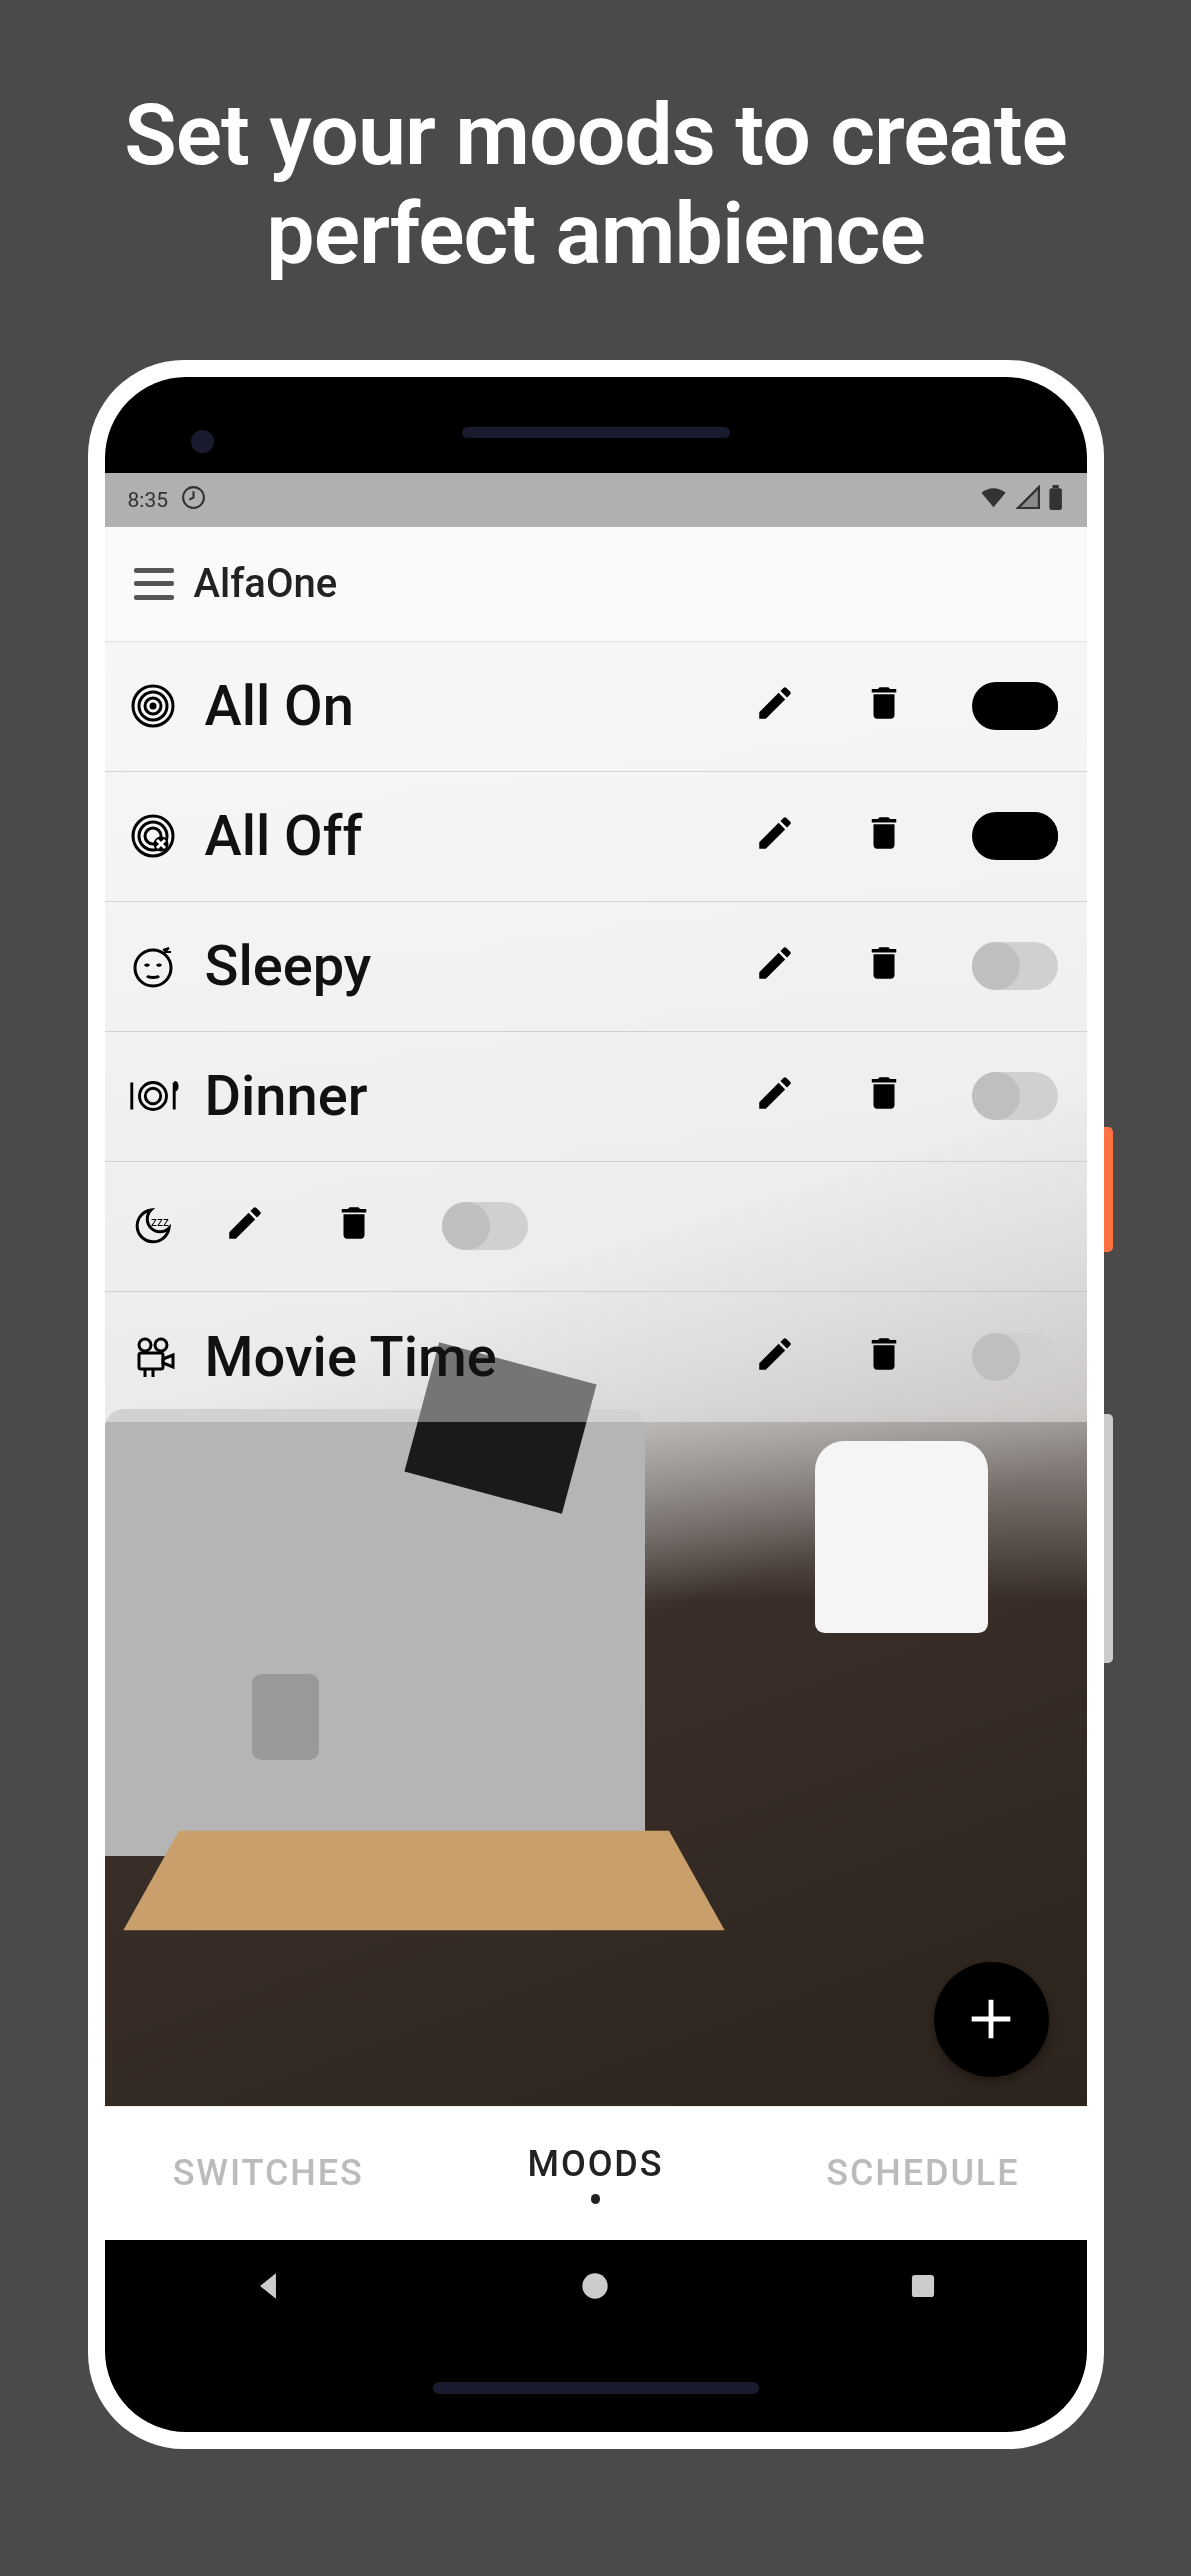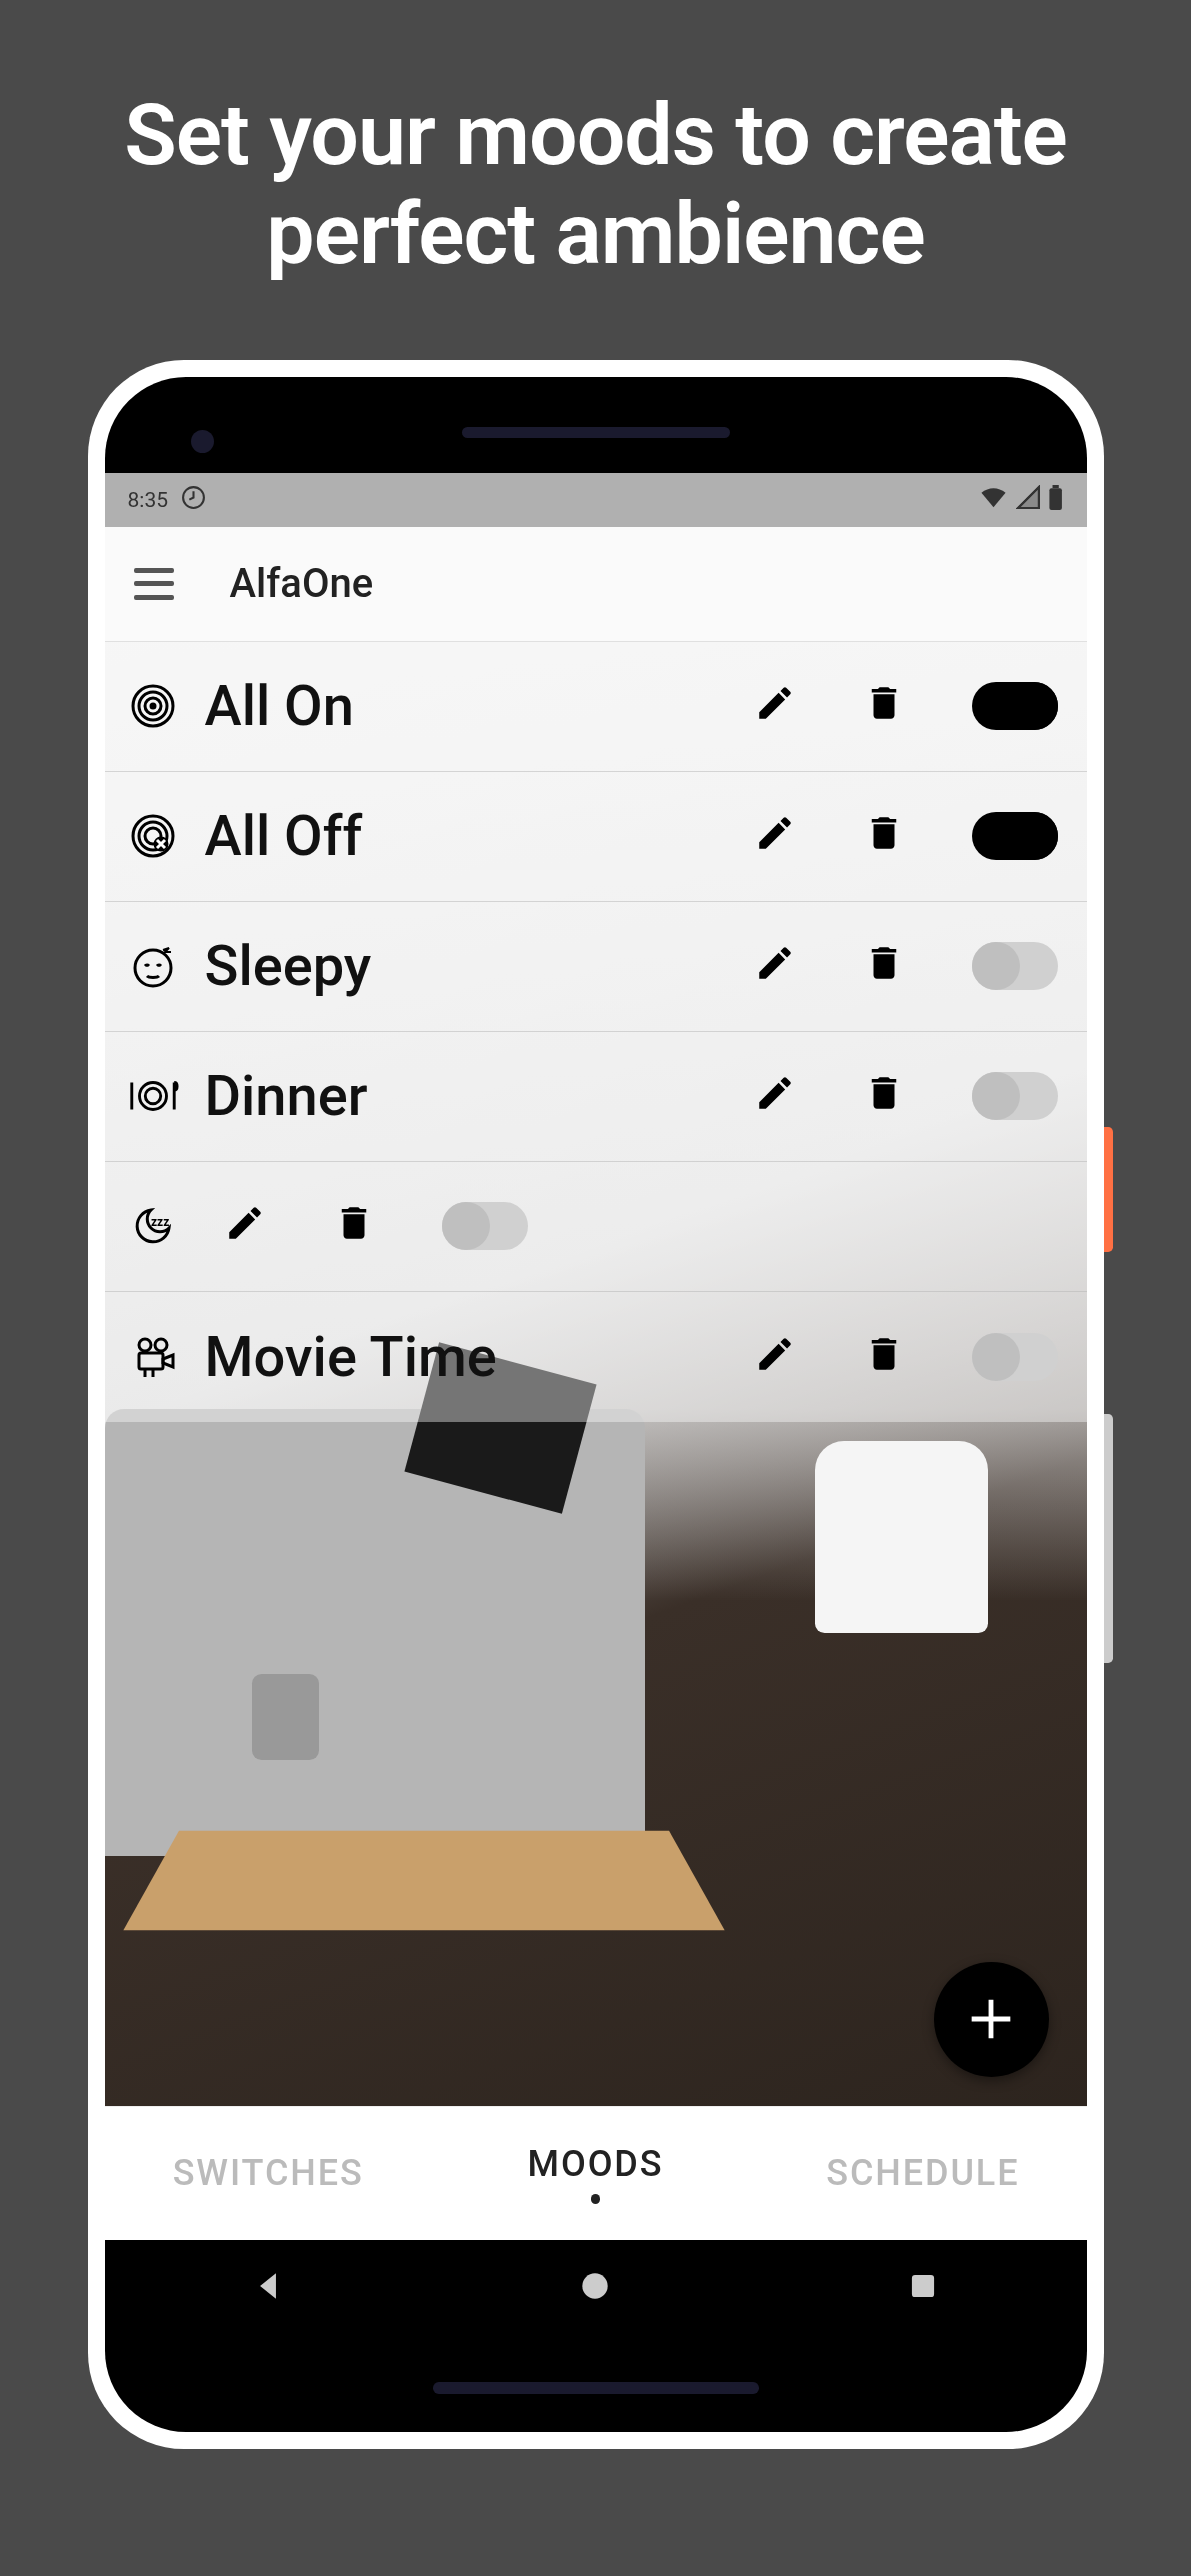--- a/index.html
+++ b/index.html
@@ -97,21 +97,21 @@
     justify-content: space-between;
   }
   .status-left { display:flex; align-items:center; gap:13.4px;}
   .status-right { display:flex; align-items:center; gap:7.7px;}
   .app-bar {
     height: 115px;
     background: #fafafa;
     display: flex;
     align-items: center;
     padding: 0 29px;
-    gap: 56px;
+    gap: 20px;
     border-bottom: 1px solid #e0e0e0;
   }
   .hamburger {
     display: flex;
     flex-direction: column;
     gap: 8.6px;
     width: 40px;
   }
   .hamburger span {
     height: 4.8px;
@@ -180,21 +180,20 @@
     background: rgba(255,255,255,0.4);
   }
   .mood-row:nth-child(6) { border-bottom: none; }
   .row-icon {
     width: 58px;
     height: 58px;
     display: flex;
     align-items: center;
     justify-content: center;
     color:#000;
-    font-weight:bold;
   }
   .row-label {
     flex: 1;
     font-size: 56px;
     font-weight: 500;
     color: #111;
   }
   .action-icon {
     width: 48px;
     height: 48px;

